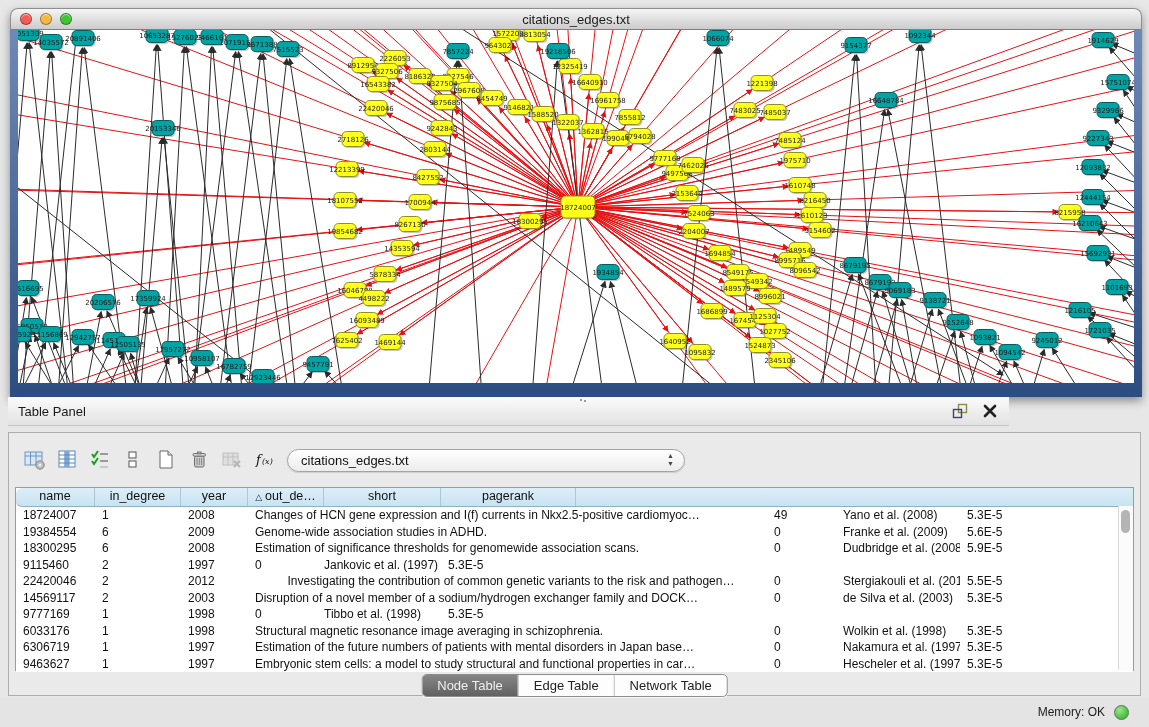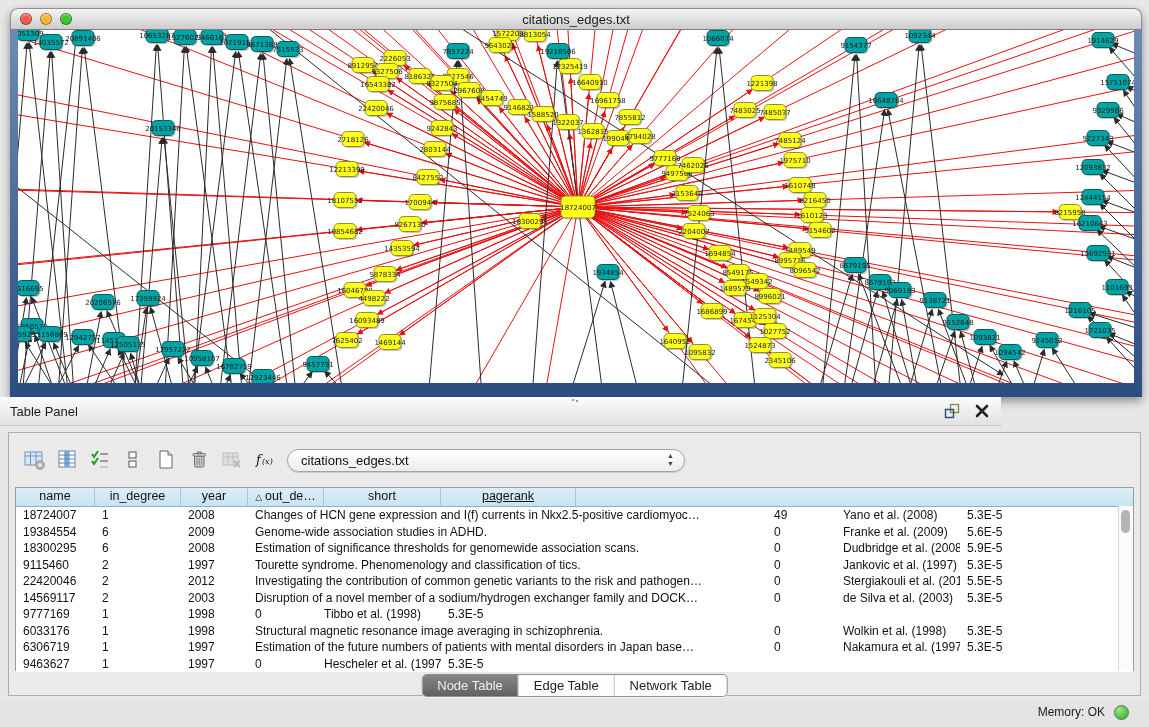--- a/index.html
+++ b/index.html
@@ -11,38 +11,38 @@
   .titlebar{position:absolute;top:0;left:0;right:0;height:22px;background:linear-gradient(#f5f5f5,#cccccc);border-radius:8px 8px 0 0;border:1px solid #8f8f8f;border-bottom:1px solid #7f7f7f;box-sizing:border-box;}
   .lights{position:absolute;left:9px;top:4px;display:flex;gap:8px;}
   .light{width:12px;height:12px;border-radius:50%;box-shadow:inset 0 1px 1px rgba(255,255,255,.6);border:1px solid rgba(0,0,0,.35);box-sizing:border-box;}
   .win-title{text-align:center;font-size:13px;line-height:21px;color:#1c1c1c;}
   .net-frame{position:absolute;top:22px;left:0;right:0;bottom:0;background:linear-gradient(#6e89b6,#2c4d80);}
   .net-canvas{position:absolute;left:8px;right:8px;top:0;bottom:14px;background:#ffffff;}
   .net-canvas svg{width:100%;height:100%;display:block;}
   .net-node-label{font-family:"DejaVu Sans",sans-serif;font-size:7px;fill:#1a1a1a;}
 
   
-  .tp-header{position:absolute;left:0;top:397px;width:1001px;height:29px;background:linear-gradient(#fbfbfb,#e2e2e2);border-bottom:1px solid #c6c6c6;box-sizing:border-box;}
+  .tp-header{position:absolute;left:8px;top:397px;width:1001px;height:29px;background:linear-gradient(#fbfbfb,#e2e2e2);border-bottom:1px solid #c6c6c6;box-sizing:border-box;}
   .grip{position:absolute;left:571px;top:1px;width:10px;height:5px;background:radial-gradient(circle at 2px 2px,#9a9a9a 1px,transparent 1.4px),radial-gradient(circle at 6px 3px,#9a9a9a 1px,transparent 1.4px);}
   .tp-title{position:absolute;left:10px;top:0;line-height:29px;font-size:13px;color:#1b1b1b;}
   .tp-icons{position:absolute;right:10px;top:5px;display:flex;gap:12px;align-items:center;}
   .tp-iconbtn{width:18px;height:18px;cursor:default;display:flex;align-items:center;justify-content:center;}
 
   
   .panel-body{position:absolute;left:8px;top:432px;width:1133px;height:264px;background:#eaeaea;border:1px solid #adadad;box-sizing:border-box;}
   .toolbar{position:absolute;left:10px;top:8px;height:36px;display:flex;align-items:center;}
   .tool-btn{width:30px;height:28px;border:none;background:transparent;padding:2px;margin-right:3px;display:flex;align-items:center;justify-content:center;}
   .tool-btn.disabled{opacity:.45;}
   .tselect{position:absolute;left:278px;top:16px;width:398px;height:23px;border:1px solid #a3a3a3;border-radius:12px;background:linear-gradient(#ffffff,#ececec);box-sizing:border-box;box-shadow:0 1px 1px rgba(0,0,0,.12);}
   .tselect .val{position:absolute;left:13px;top:0;line-height:21px;font-size:13px;color:#111;}
   .tselect .steppers{position:absolute;right:10px;top:2px;display:flex;flex-direction:column;line-height:8px;font-size:7px;color:#444;}
 
   
   .tablewrap{position:absolute;left:6px;right:6px;top:54px;height:184px;background:#ffffff;border:1px solid #9b9b9b;box-sizing:border-box;}
-  .thead{display:flex;height:18px;background:linear-gradient(#ddeef8,#c8e3f1);border-bottom:1px solid #8fb0c2;}
+  .thead{display:flex;height:18px;background:linear-gradient(#ddeef8,#c8e3f1);border-bottom:1px solid #8fb0c2;border-radius:6px;}
   .th{font-size:12.5px;color:#111;text-align:center;line-height:17px;border-right:1px solid #a9c7d6;box-sizing:border-box;overflow:hidden;white-space:nowrap;flex:0 0 auto;}
   .th.fill{flex:1 1 auto;border-right:none;background:linear-gradient(#ddeef8,#c8e3f1);}
   .sort-tri{font-size:9px;margin-right:3px;color:#123;}
   .trow{display:flex;height:16.5px;background:#fff;}
   .td{font-size:12px;color:#111;line-height:16.5px;padding:0;white-space:nowrap;overflow:hidden;box-sizing:border-box;flex:0 0 auto;}
   .td span{padding-left:7px;}
   .td.center{text-align:left;}
   .vscroll{position:absolute;top:18px;right:0;bottom:0;width:14px;background:#fbfbfb;border-left:1px solid #d8d8d8;}
   .vthumb{position:absolute;top:4px;left:2px;width:9px;height:23px;border-radius:5px;background:#b4b4b4;}
 
@@ -1052,21 +1052,21 @@
         <span>▼</span>
       </span>
     </div>
     <div class="tablewrap">
       <div class="thead" id="thead">
           <div class="th" style="width: 79px;">name</div>
           <div class="th" style="width: 86px;">in_degree</div>
           <div class="th" style="width: 67px;">year</div>
           <div class="th" style="width: 76px;"><span class="sort-tri">△</span>out_de…</div>
           <div class="th" style="width: 117px;">short</div>
-          <div class="th" style="width: 135px; text-decoration: underline;">pagerank</div>
+          <div class="th" style="width: 135px;">pagerank</div>
           <div class="th fill"></div>
         </div>
       <div id="tbody">
           <div class="trow">
             <div class="td" style="width: 79px;"><span>18724007</span></div>
             <div class="td" style="width: 86px;"><span>1</span></div>
             <div class="td" style="width: 67px;"><span>2008</span></div>
             <div class="td" style="width: 519px;"><span>Changes of HCN gene expression and I(f) currents in Nkx2.5-positive cardiomyoc…</span></div>
             <div class="td" style="width: 76px;"><span>49</span></div>
             <div class="td center" style="width: 117px;"><span style="padding-left: 0px;">Yano et al. (2008)</span></div>
@@ -1087,30 +1087,29 @@
             <div class="td" style="width: 67px;"><span>2008</span></div>
             <div class="td" style="width: 519px;"><span>Estimation of significance thresholds for genomewide association scans.</span></div>
             <div class="td" style="width: 76px;"><span>0</span></div>
             <div class="td center" style="width: 117px;"><span style="padding-left: 0px;">Dudbridge et al. (2008)</span></div>
             <div class="td" style="width: 135px;"><span>5.9E-5</span></div>
           </div>
           <div class="trow">
             <div class="td" style="width: 79px;"><span>9115460</span></div>
             <div class="td" style="width: 86px;"><span>2</span></div>
             <div class="td" style="width: 67px;"><span>1997</span></div>
-            <div class="td" style="width: 519px;"><span>Tourette syndrome. Phenomenology and classification of tics.</span></div>
             <div class="td" style="width: 76px;"><span>0</span></div>
             <div class="td center" style="width: 117px;"><span style="padding-left: 0px;">Jankovic et al. (1997)</span></div>
             <div class="td" style="width: 135px;"><span>5.3E-5</span></div>
           </div>
           <div class="trow">
             <div class="td" style="width: 79px;"><span>22420046</span></div>
             <div class="td" style="width: 86px;"><span>2</span></div>
             <div class="td" style="width: 67px;"><span>2012</span></div>
-            <div class="td" style="width: 519px;"><span>Investigating the contribution of common genetic variants to the risk and pathogen…</span></div>
+            <div class="td" style="width: 519px; text-align: center;"><span>Investigating the contribution of common genetic variants to the risk and pathogen…</span></div>
             <div class="td" style="width: 76px;"><span>0</span></div>
             <div class="td center" style="width: 117px;"><span style="padding-left: 0px;">Stergiakouli et al. (2012)</span></div>
             <div class="td" style="width: 135px;"><span>5.5E-5</span></div>
           </div>
           <div class="trow">
             <div class="td" style="width: 79px;"><span>14569117</span></div>
             <div class="td" style="width: 86px;"><span>2</span></div>
             <div class="td" style="width: 67px;"><span>2003</span></div>
             <div class="td" style="width: 519px;"><span>Disruption of a novel member of a sodium/hydrogen exchanger family and DOCK…</span></div>
             <div class="td" style="width: 76px;"><span>0</span></div>
@@ -1140,20 +1139,21 @@
             <div class="td" style="width: 67px;"><span>1997</span></div>
             <div class="td" style="width: 519px;"><span>Estimation of the future numbers of patients with mental disorders in Japan base…</span></div>
             <div class="td" style="width: 76px;"><span>0</span></div>
             <div class="td center" style="width: 117px;"><span style="padding-left: 0px;">Nakamura et al. (1997)</span></div>
             <div class="td" style="width: 135px;"><span>5.3E-5</span></div>
           </div>
           <div class="trow">
             <div class="td" style="width: 79px;"><span>9463627</span></div>
             <div class="td" style="width: 86px;"><span>1</span></div>
             <div class="td" style="width: 67px;"><span>1997</span></div>
+            <div class="td" style="width: 519px;"><span>Embryonic stem cells: a model to study structural and functional properties in car…</span></div>
             <div class="td" style="width: 76px;"><span>0</span></div>
             <div class="td center" style="width: 117px;"><span style="padding-left: 0px;">Hescheler et al. (1997)</span></div>
             <div class="td" style="width: 135px;"><span>5.3E-5</span></div>
           </div>
         </div>
       <div class="vscroll">
         <div class="vthumb"></div>
       </div>
     </div>
     <div class="tabs" id="tabs">

